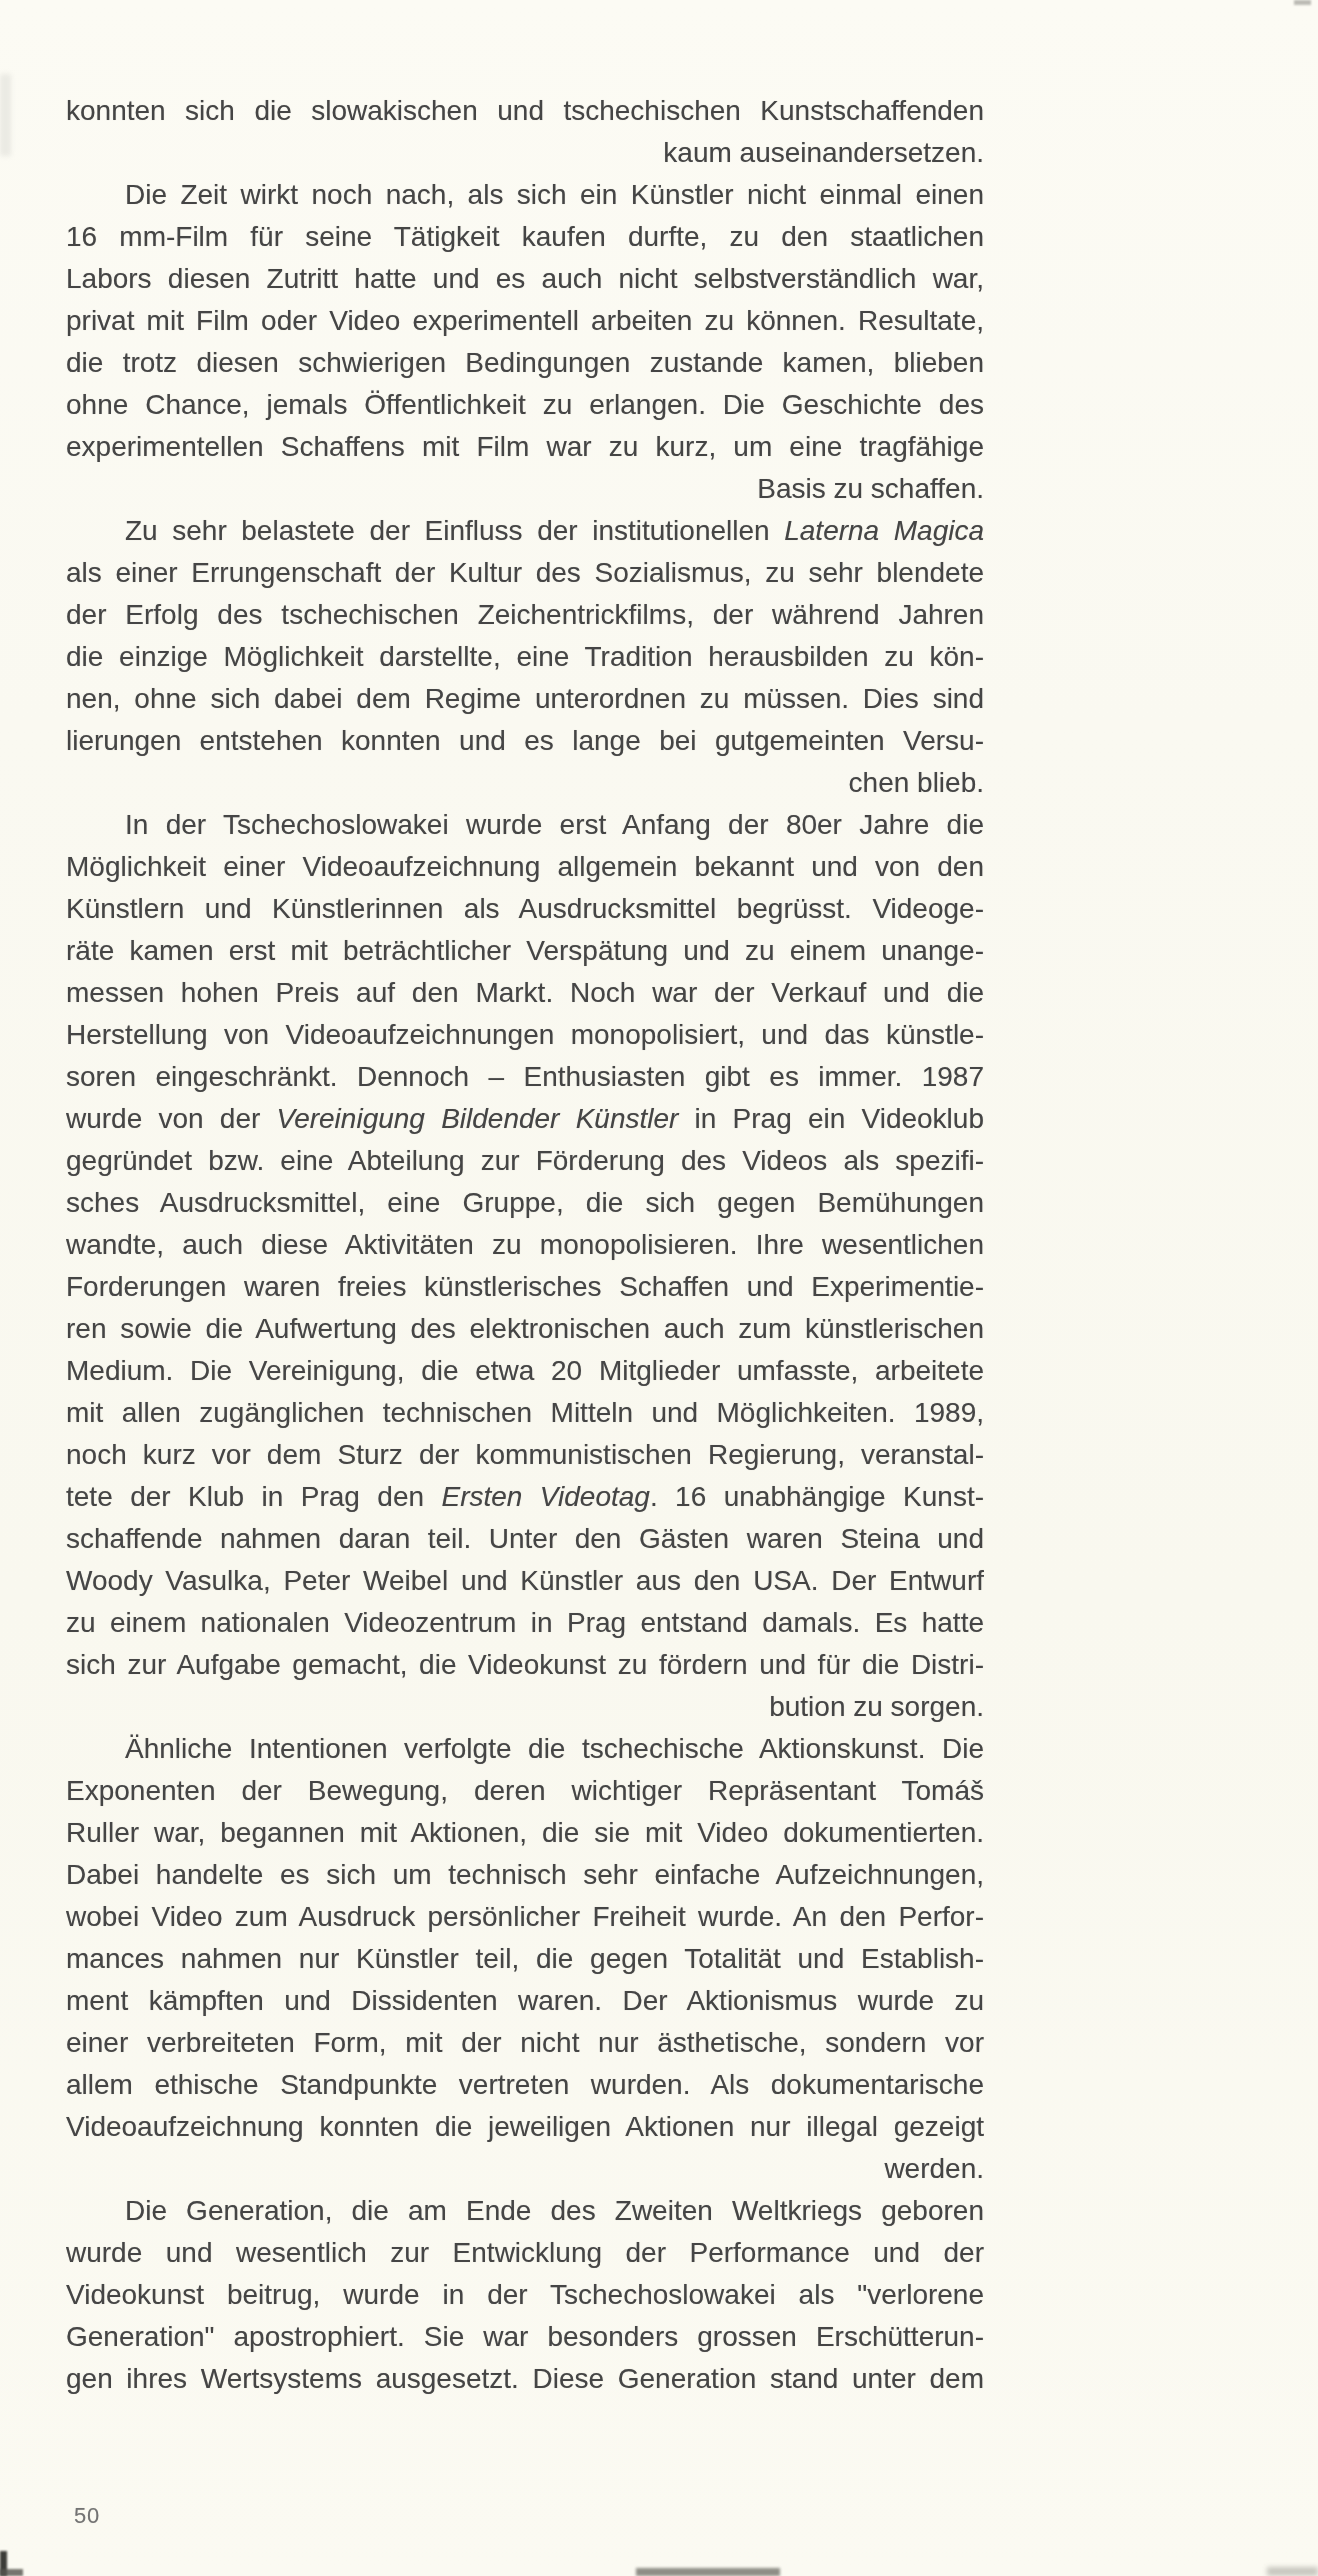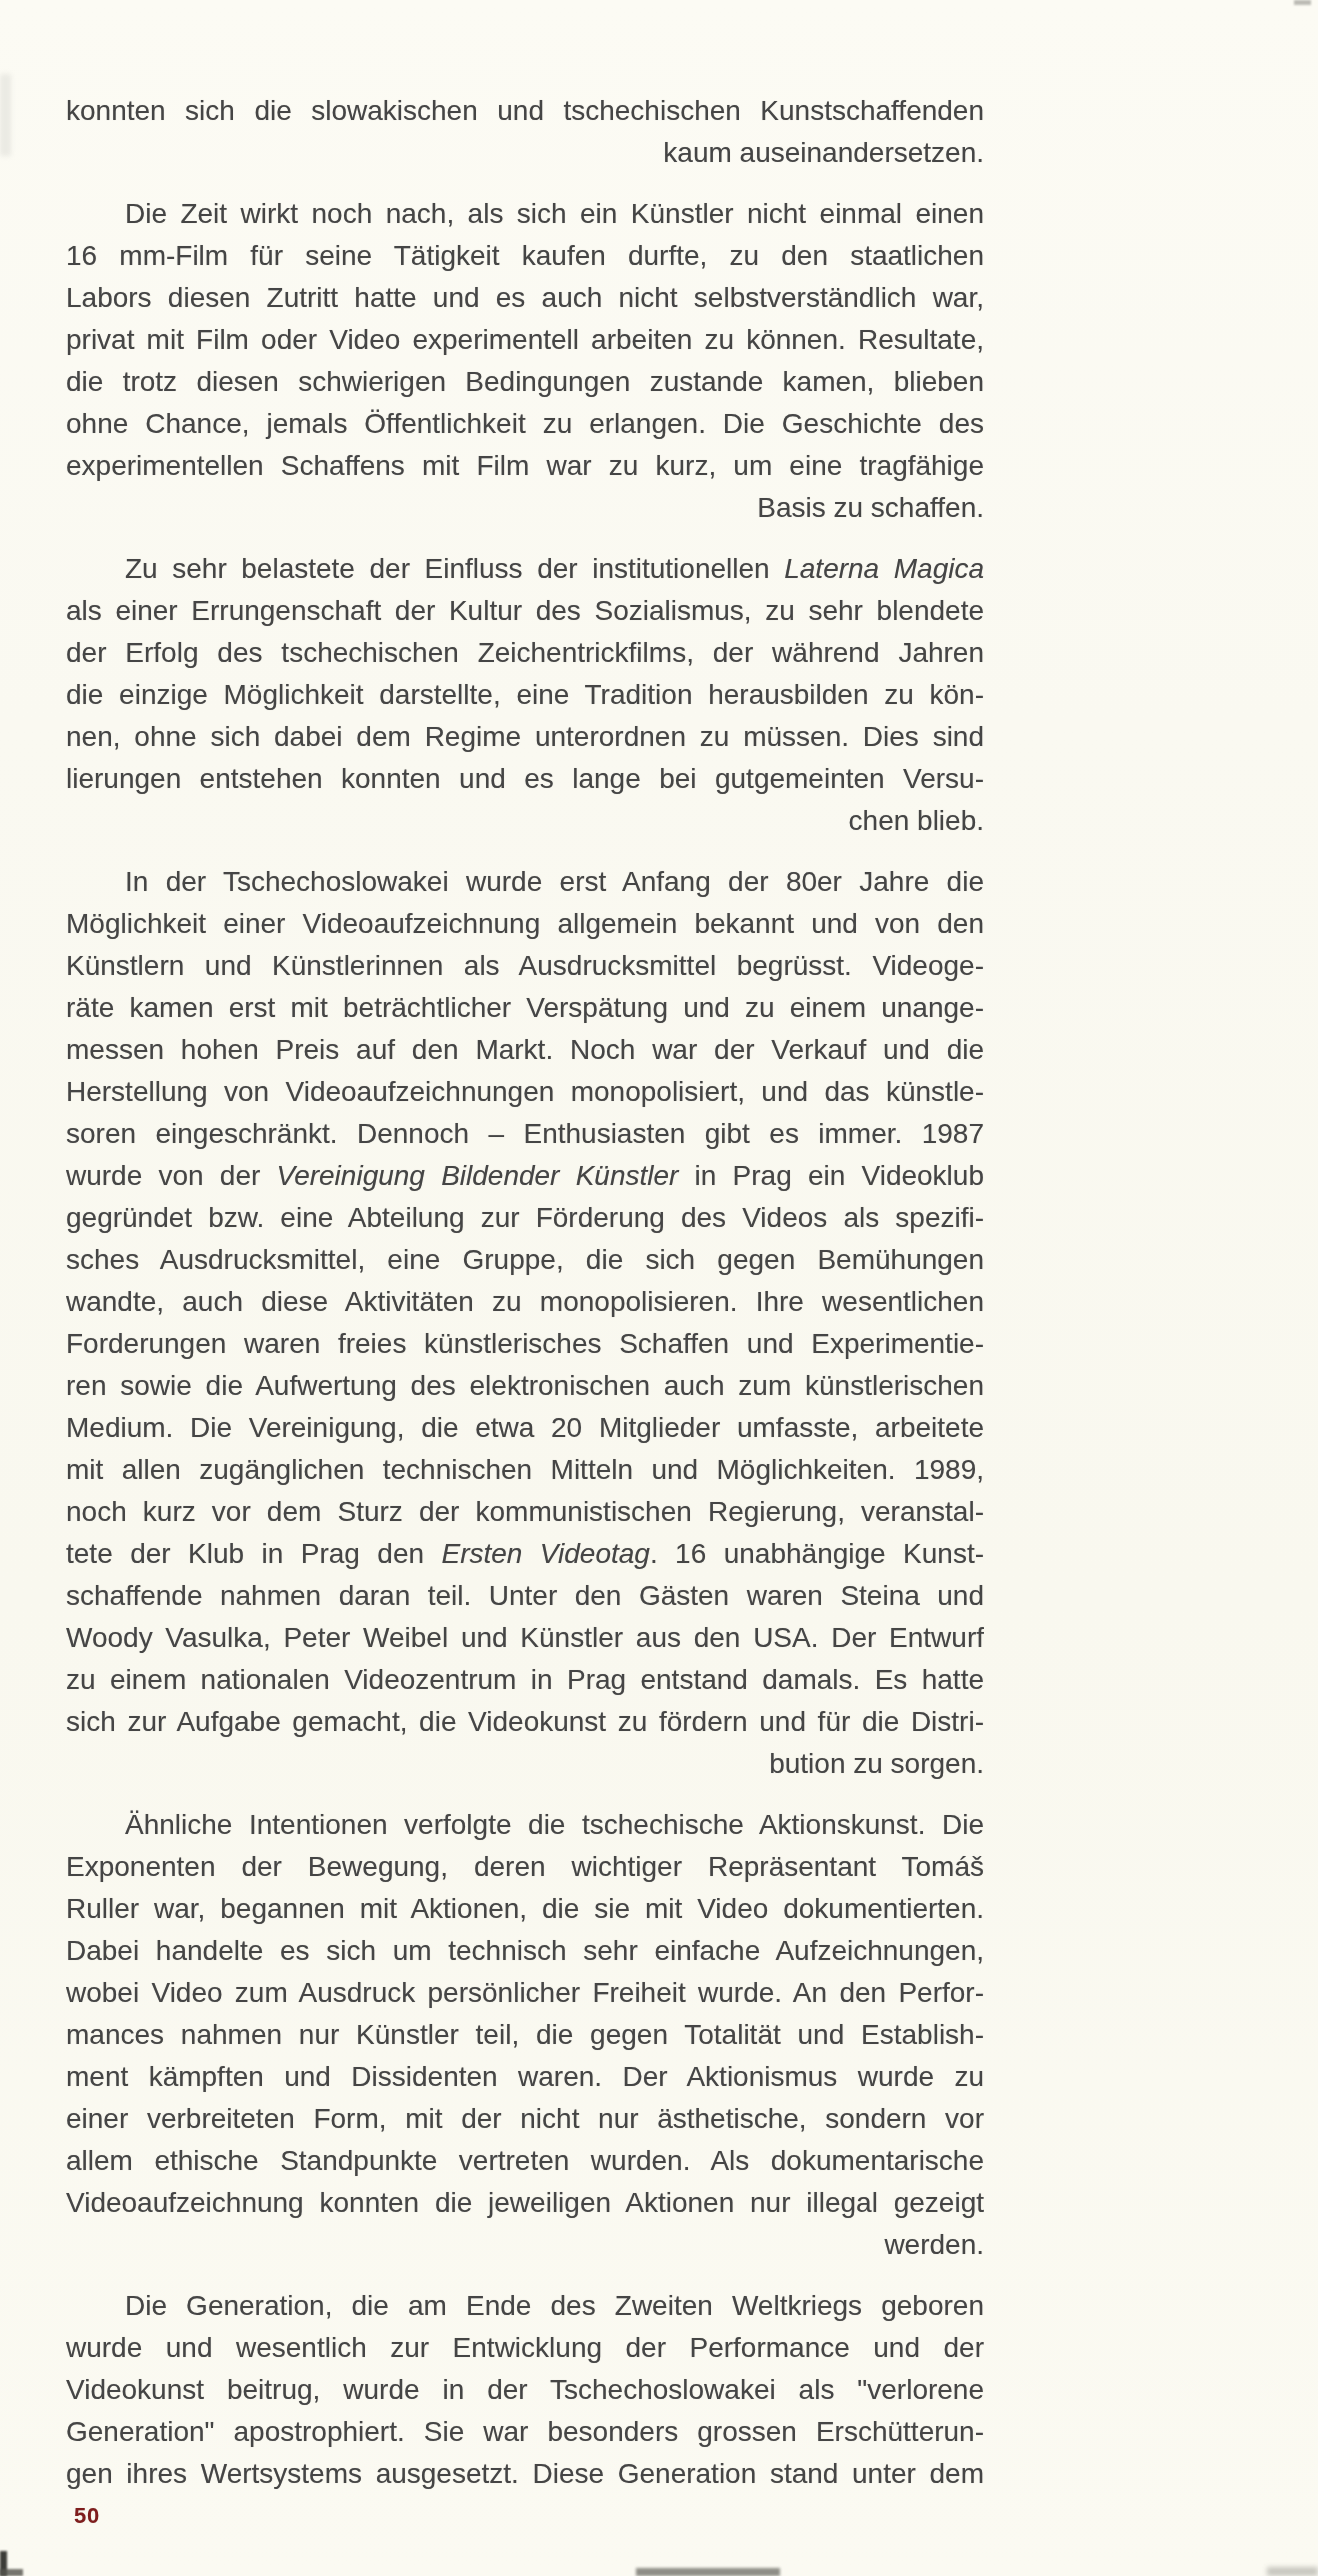--- a/index.html
+++ b/index.html
@@ -25,28 +25,28 @@
   .line {
     height: 42px;
     overflow: hidden;
     text-align: justify;
     white-space: normal;
   }
   
   .line::after { content: ""; display: inline-block; width: 100%; height: 0; }
   .line.last { text-align: right; }
   .line.last::after { content: none; }
-  .line.indent { padding-left: 59px; margin-top: 19px; }
+  .line.indent { padding-left: 59px; }
   .em { font-style: italic; }
   .page-number {
     position: absolute;
     left: 74px; top: 2503px;
     font-size: 22px;
-    font-weight: bold;
-    color: #7f1d1d;
+    font-weight: normal;
+    color: #737373;
     letter-spacing: 0.8px;
     text-shadow: 0 0 0.8px rgba(80,80,80,0.3);
   }
   
   .artifact { position: absolute; pointer-events: none; }
   .a-top-right   { left: 1294px; top: 0;      width: 16.5px;  height: 5px;  background: #9a9a93; opacity: .65; filter: blur(0.8px); }
   .a-left-edge   { left: 0;      top: 74px;   width: 10.7px;  height: 82px; background: #d9d9d3; opacity: .5;  filter: blur(2.5px); }
   .a-bottom-left-v { left: 0;    top: 2551px; width: 7.4px;   height: 25px; background: #3c3c38; filter: blur(0.8px); }
   .a-bottom-left-h { left: 0;    top: 2569px; width: 23px;  height: 7.4px;  background: #55554f; opacity: .8; filter: blur(0.8px); }
   .a-bottom-smudge { left: 636px; top: 2568px; width: 144px; height: 8.2px; background: #6b6b64; opacity: .75; filter: blur(1.6px); }

